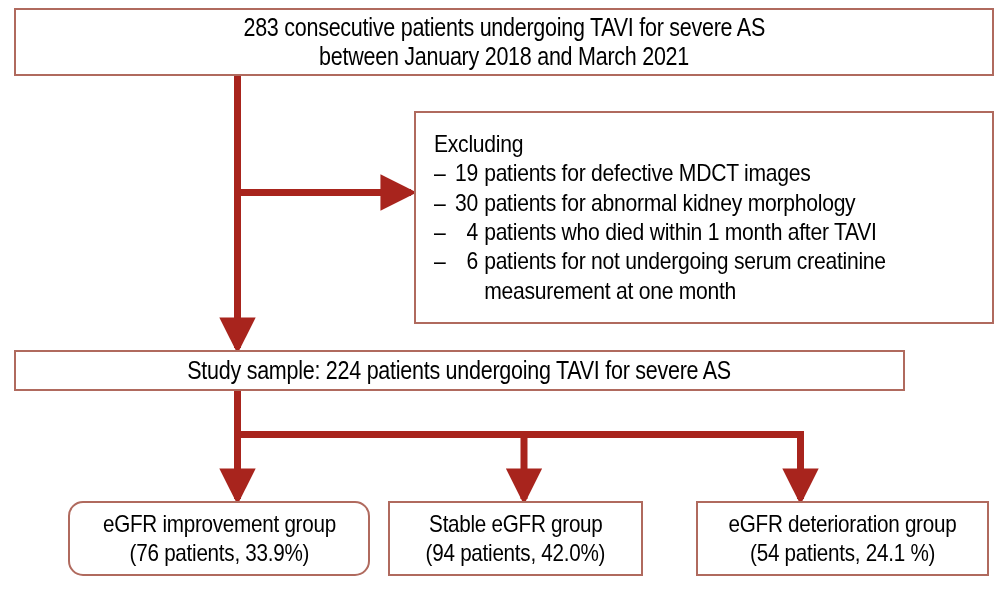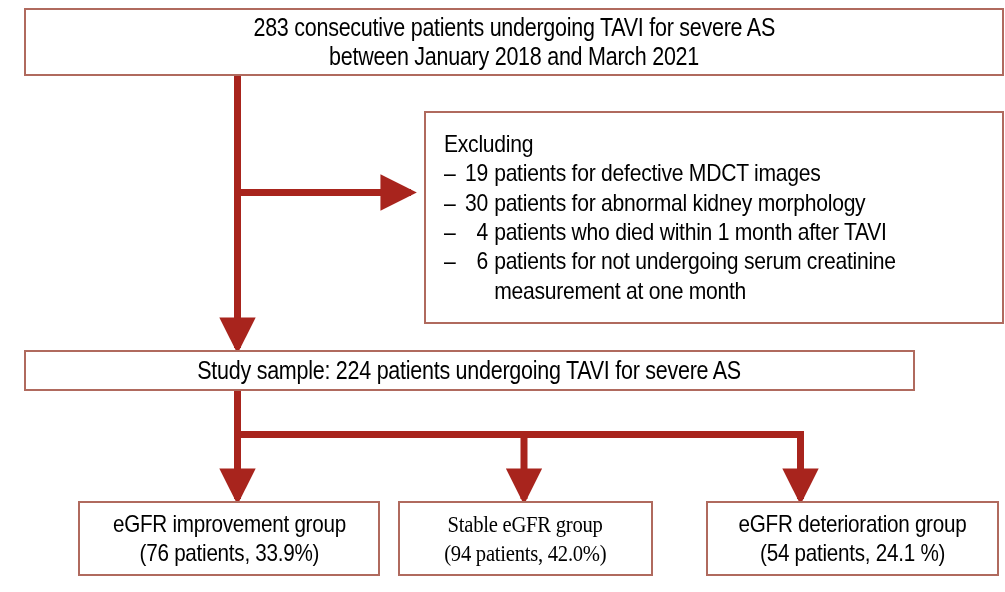--- a/index.html
+++ b/index.html
@@ -30,21 +30,20 @@
     border: 2px solid #b06a5e;
     background: #ffffff;
     display: flex;
     flex-direction: column;
     align-items: center;
     justify-content: center;
     text-align: center;
     line-height: 1.18;
     letter-spacing: -0.3px;
     z-index: 3;
-    margin-left: 10px;
   }
   .node .line {
     display: block;
     white-space: nowrap;
     transform: scaleX(0.86);
     transform-origin: center center;
   }
 
   
   #box-cohort {
@@ -63,26 +62,26 @@
   }
   #box-study {
     left: 14px;  top: 350px;
     width: 891px; height: 41px;
     font-size: 25px;
   }
   #box-improve {
     left: 68px;  top: 501px;
     width: 302px; height: 75px;
     font-size: 24px;
+    border-radius: 15px;
   }
   #box-stable {
     left: 388px; top: 501px;
     width: 255px; height: 75px;
     font-size: 24px;
-    font-family: Liberation Serif, serif;
   }
   #box-deteriorate {
     left: 696px; top: 501px;
     width: 293px; height: 75px;
     font-size: 24px;
   }
 
   
   .excl-head {
     display: block;

